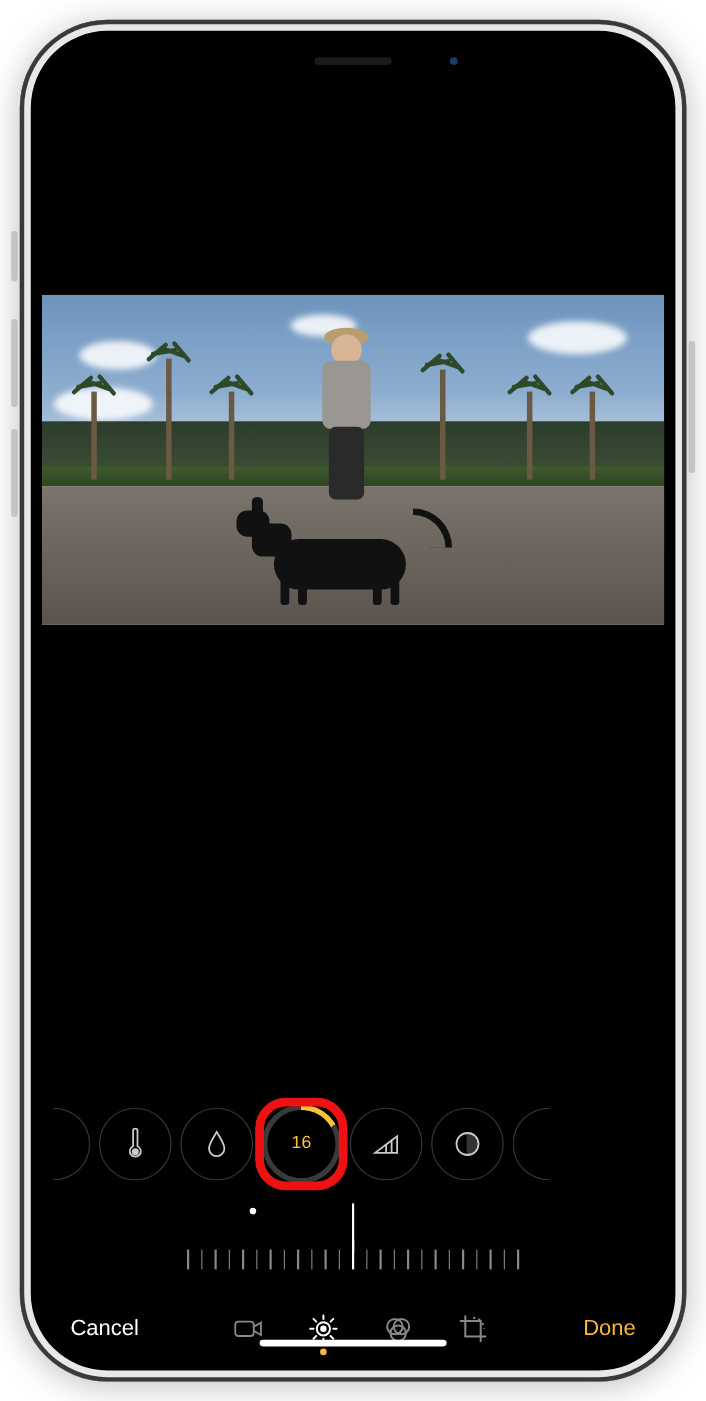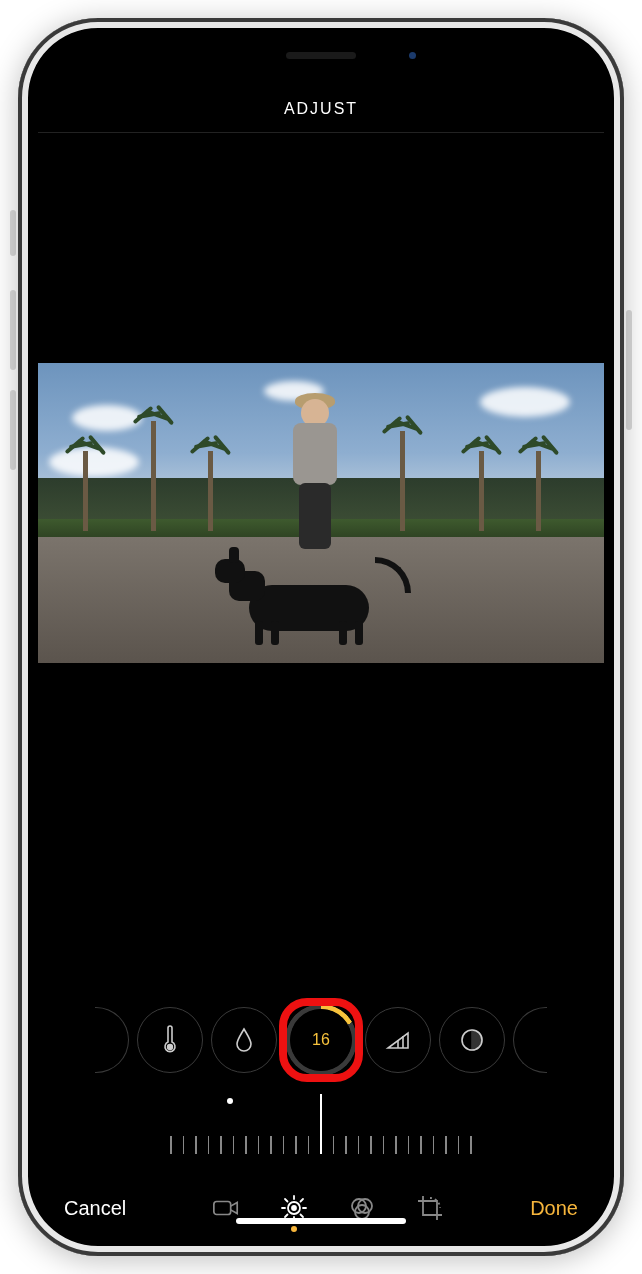--- a/index.html
+++ b/index.html
@@ -107,21 +107,21 @@
   .adjust-label{
     text-align:center;
     color:#ccc;
     font-size:14px;
     letter-spacing:2px;
     margin-bottom:20px;
     font-weight:500;
   }
   .tool-row {
     display:flex;
-    justify-content:center;
+    justify-content:flex-start;
     align-items:center;
     gap:8px;
     position:relative;
     padding:0 10px;
   }
   .tool {
     width:66px; height:66px;
     border:1.5px solid #3a3a3a;
     border-radius:50%;
     display:flex;
@@ -201,21 +201,20 @@
   <div class="side-btn btn-vol-dn"></div>
   <div class="side-btn btn-power"></div>
 
   <div class="phone-frame">
     <div class="screen">
       <div class="notch">
         <div class="speaker"></div>
         <div class="camera-dot"></div>
       </div>
 
-      <div class="header">ADJUST</div>
 
       <div class="photo-area">
         <div class="photo">
           <div class="sky"></div>
           <div class="cloud" style="left:6%;top:14%;width:70px;height:26px;"></div>
           <div class="cloud" style="left:2%;top:28%;width:90px;height:30px;"></div>
           <div class="cloud" style="right:6%;top:8%;width:90px;height:30px;"></div>
           <div class="cloud" style="left:40%;top:6%;width:60px;height:20px;"></div>
           <div class="treeline"></div>
           <div class="grass"></div>

